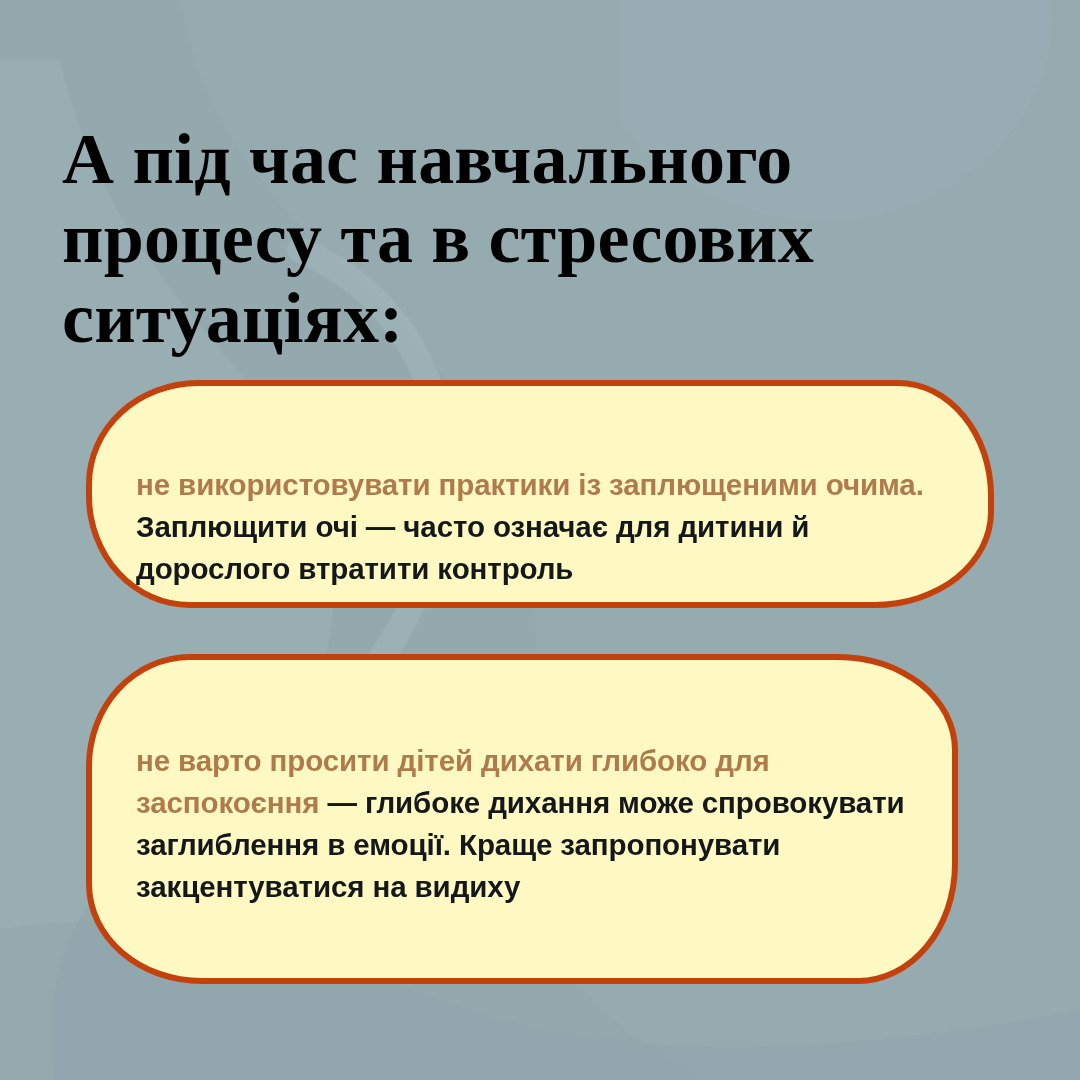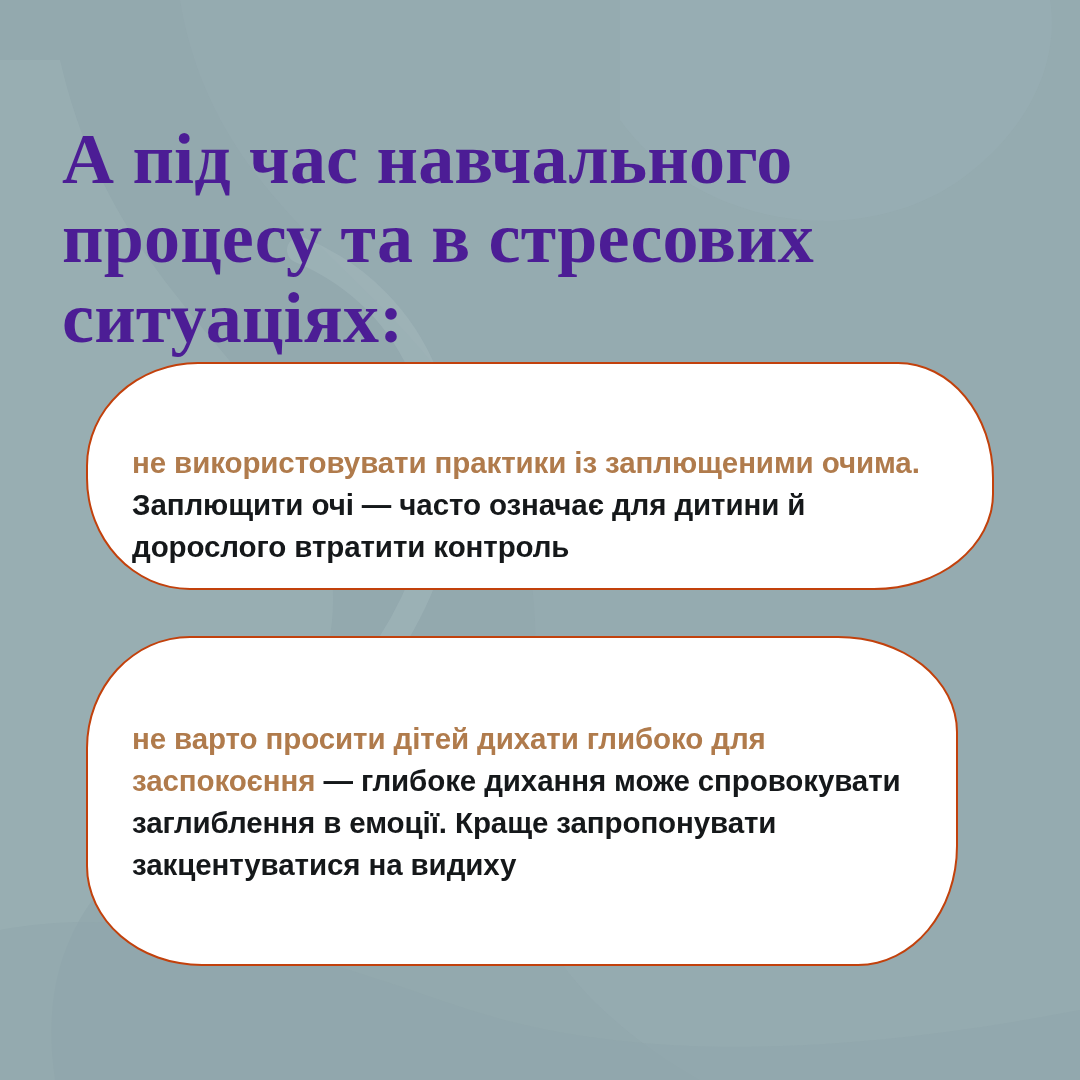--- a/index.html
+++ b/index.html
@@ -34,29 +34,30 @@
   }
 
   #heading {
     position: absolute;
     left: 62px;
     top: 72px;
     width: 900px;
     font-family: "Liberation Serif", serif;
     font-size: 72px;
     line-height: 1.10;
-    color: #4c1d95;
+    color: #000000;
     letter-spacing: 0.2px;
   }
 
   .card {
     position: absolute;
-    background: #ffffff;
+    background: #fef9c3;
     box-sizing: border-box;
-    border: 2px solid #c2410c;
+    border: 6px solid #c2410c;
+    margin-top: 18px;
   }
 
   #card-1 {
     left: 86px;
     top: 362px;
     width: 908px;
     height: 228px;
     border-radius: 112px 96px 120px 104px / 104px 116px 96px 112px;
   }
 

